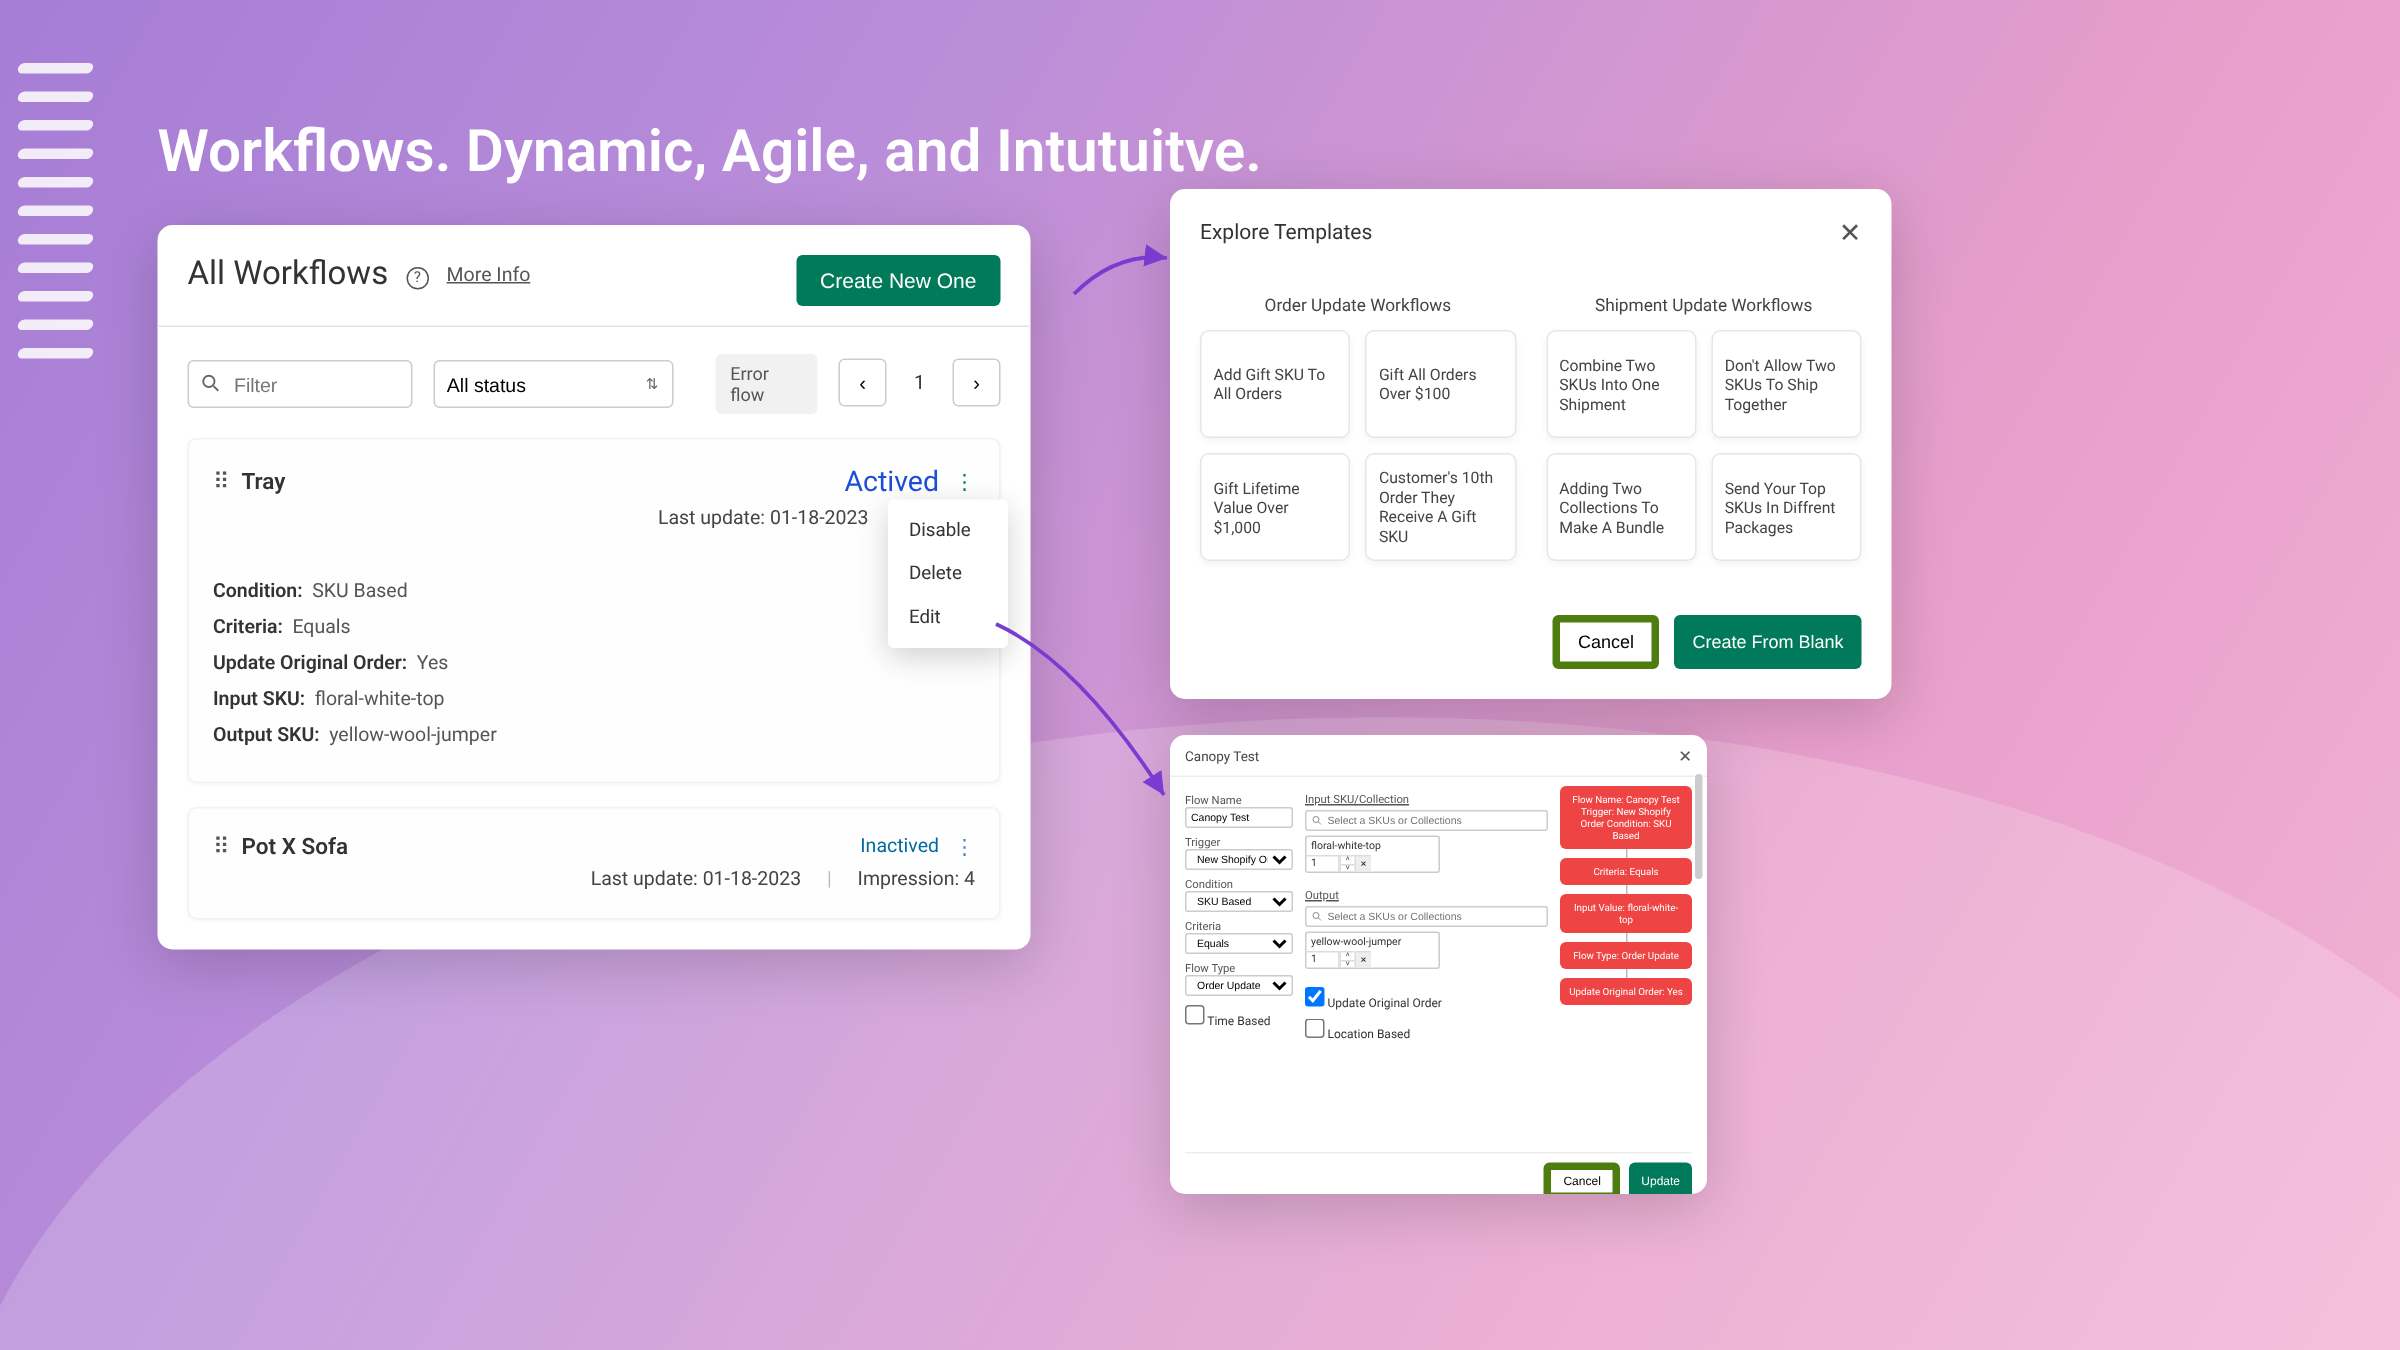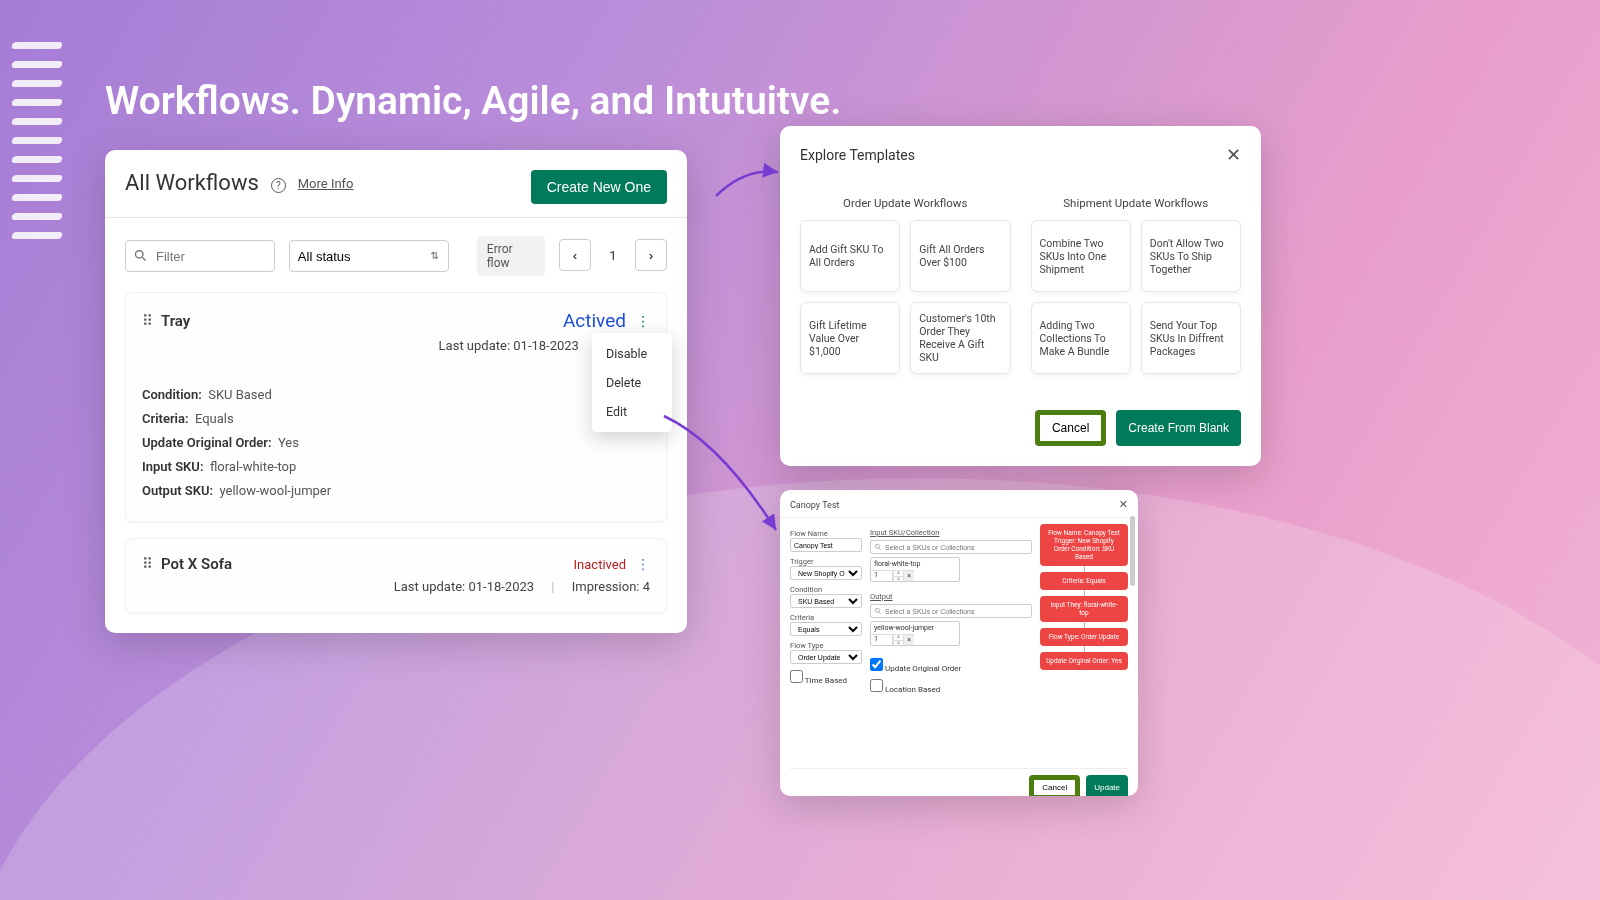--- a/index.html
+++ b/index.html
@@ -48,21 +48,21 @@
   .pager { display:flex; gap:6px; }
   .pager button { width:32px; height:32px; border:1px solid #ccc; background:#fff; border-radius:4px; cursor:pointer; }
   .pager .num { width:32px; line-height:32px; text-align:center; font-size:13px; border:1px solid transparent;}
 
   .wf-item { background:#fefefe; border-radius:6px; padding:16px 16px 18px; margin-top:16px;
     border:1px solid #f2f2f2; box-shadow:0 1px 3px rgba(0,0,0,0.04); position:relative;}
   .wf-head { display:flex; align-items:center; }
   .drag-icon { font-size:15px; color:#555; margin-right:10px; letter-spacing:-2px; }
   .wf-name { font-size:15px; font-weight:600; }
   .status-act { color:#1d4ed8; font-size:19px; }
-  .status-in { color:#b91c1c; font-size:13px; }
+  .status-in { color:#0369a1; font-size:13px; }
   .kebab { background:none; border:none; cursor:pointer; margin-left:10px; color:#007a5a; font-size:14px; letter-spacing:0px;}
   .wf-sub { text-align:right; font-size:13px; color:#444; margin-top:6px; }
   .wf-sub .bar { margin:0 14px; color:#bbb; }
   .wf-detail { margin-top:30px; font-size:13px; line-height:1.85; color:#555; }
   .wf-detail b { color:#333; font-weight:600; }
   .menu { position:absolute; top:40px; right:-6px; width:80px; background:#fff;
     box-shadow:0 6px 20px rgba(0,0,0,0.18); border-radius:4px; padding:6px 0; }
   .menu div { padding:7px 14px; font-size:12.5px; cursor:pointer; }
 
   
@@ -305,21 +305,21 @@
           </div>
       </div>
       <div class="chk" style="margin-top:12px"><input type="checkbox" checked="" style=""> <span>Update Original Order</span></div>
       <div class="chk"><input type="checkbox" style=""> <span>Location Based</span></div>
     </div>
     <div class="rb-right">
       <div class="node">Flow Name: Canopy Test
 Trigger: New Shopify Order
 Condition: SKU Based</div>
       <div class="node">Criteria: Equals</div>
-      <div class="node">Input They:
+      <div class="node">Input Value:
 floral-white-top</div>
       <div class="node">Flow Type: Order Update</div>
       <div class="node">Update Original Order: Yes</div>
     </div>
   </div>
   <div class="card-rb-f">
     <button class="btn-sec">Cancel</button>
     <button class="btn-pri">Update</button>
   </div>
 </div>

